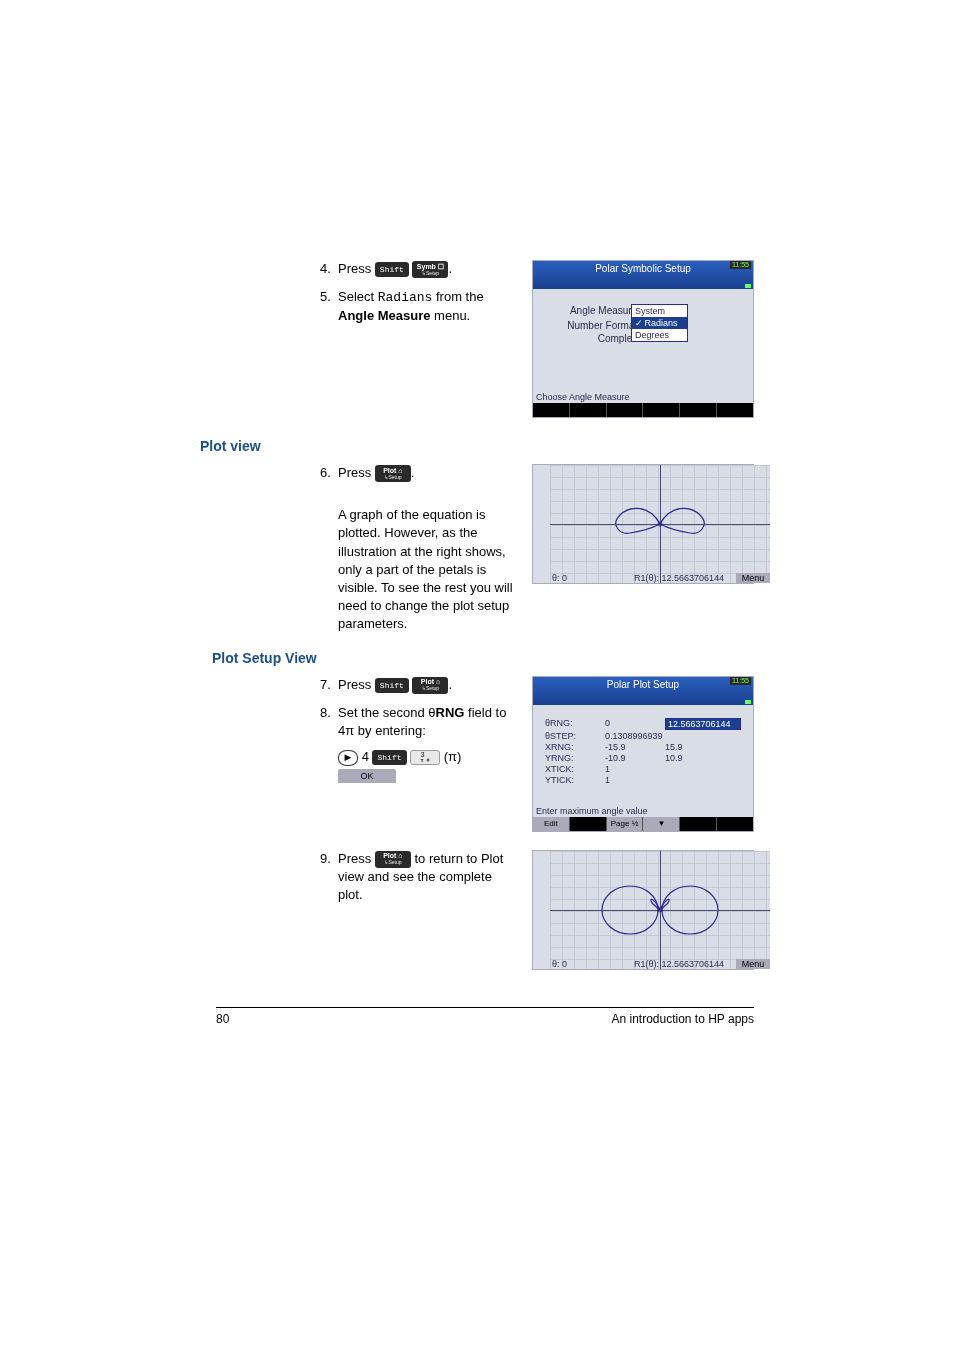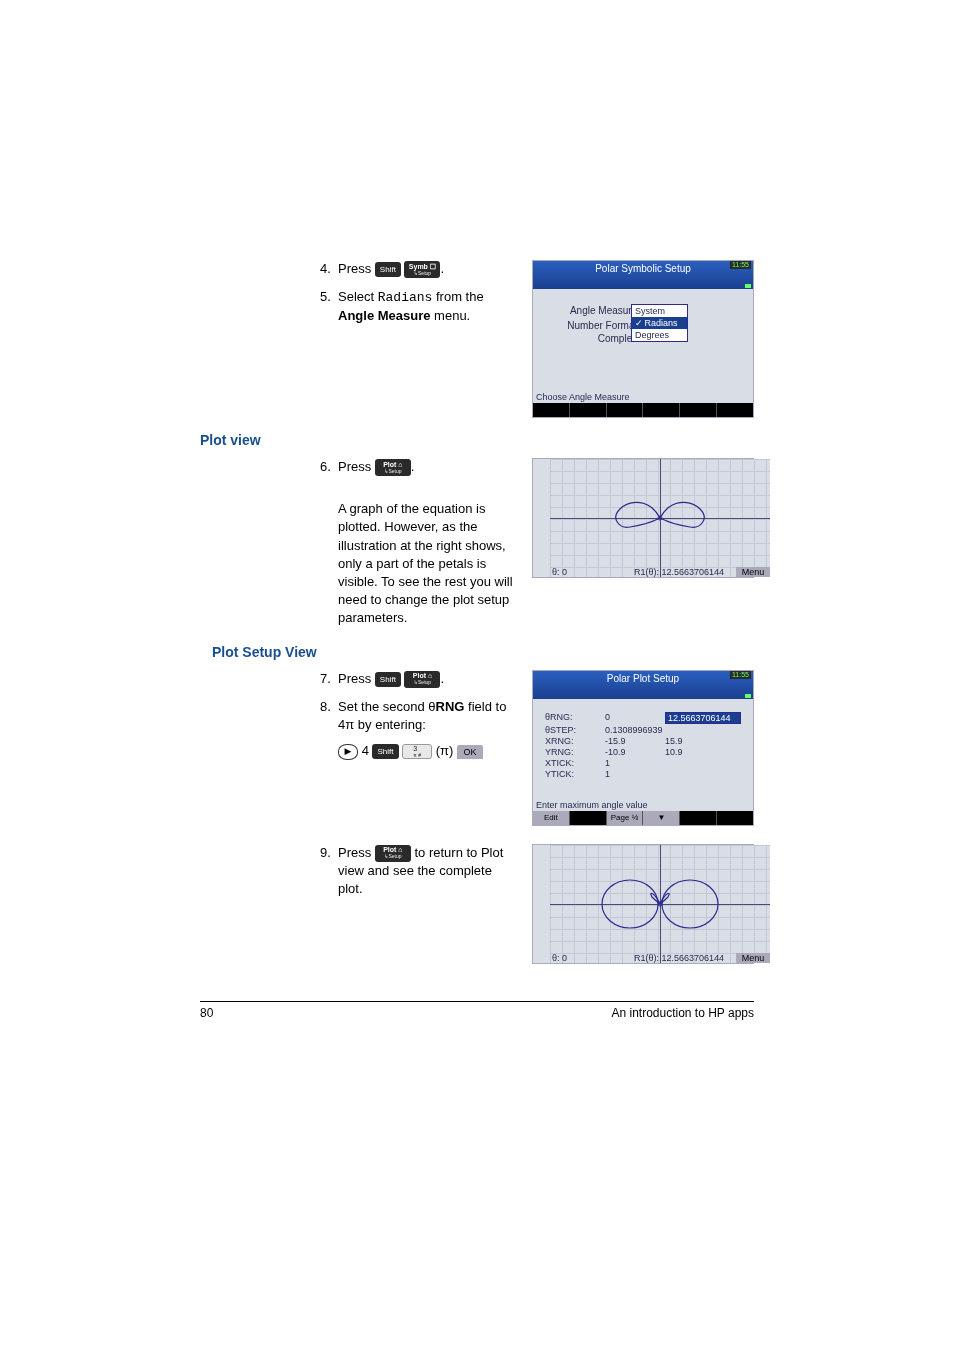--- a/index.html
+++ b/index.html
@@ -60,34 +60,35 @@
     background: #2a2a2a;
     color: #fff;
     border-radius: 3px;
     padding: 0 5px;
     height: 15px;
     font-size: 8px;
     line-height: 15px;
     vertical-align: middle;
     min-width: 26px;
     box-sizing: border-box;
+    font-family: Liberation Mono, monospace;
   }
   .key.white {
     background: #e8e8e8;
     color: #111;
     border:1px solid #999;
   }
   .key-stack {
     display:inline-flex; flex-direction:column; align-items:center; justify-content:center;
     background:#2a2a2a; color:#fff; border-radius:3px; padding:0 4px; height:17px; font-size:6px; line-height:7px; vertical-align:middle; min-width:28px;
   }
   .key-stack .top{ font-weight:bold; font-size:7px; }
   .key-stack .bot{ font-size:5px; opacity:.9;}
   .soft-key {
-    display:inline-block; background:#aab; color:#000; width:26px; height:14px; border-radius:2px 2px 0 0; font-size:9px; text-align:center; line-height:14px; vertical-align:middle;
+    display:inline-block; background:#aab; color:#000; width:58px; height:14px; border-radius:2px 2px 0 0; font-size:9px; text-align:center; line-height:14px; vertical-align:middle;
   }
   .mono { font-family: "Courier New", monospace; }
   .bold { font-weight: bold; }
   .cursor-circle{
     display:inline-flex; width:18px;height:14px;border:1.5px solid #333;border-radius:9px/7px;
     align-items:center;justify-content:center;vertical-align:middle; font-size:9px;
   }
 
   
   .calc {
@@ -151,21 +152,21 @@
 
   
   .fig3-row{display:flex; margin:1px 0; font-size:9px;}
   .fig3-label{width:60px;}
   .fig3-v1{width:60px;}
   .fig3-v2{flex:1;}
   .fig3-row.sel .fig3-v2{background:#1a3f8f; color:#fff; padding:0 2px;}
 
   .footer{
     position:absolute;
-    left:200px; right:200px;
+    left:216px; right:200px;
     bottom:30px;
     border-top:1px solid #000;
     display:flex;
     justify-content:space-between;
     font-size:12px;
     padding-top:4px;
   }
 </style>
 </head>
 <body>
@@ -228,21 +229,21 @@
             <div></div>
             <div></div>
             <div></div>
             <div></div>
             <div></div>
         </div>
       </div>
     </div>
   </div>
 
-  <div class="section-heading" style="margin-top:14px;">Plot view</div>
+  <div class="section-heading" style="margin-top:20px;">Plot view</div>
 
   <div class="row">
     <div class="col-text">
       <ol class="steps">
         <li>
           <span class="num">6.</span>
           <span class="body">
             <span>Press </span>
             <span class="key-stack">
               <span class="top">Plot ⌂</span>

